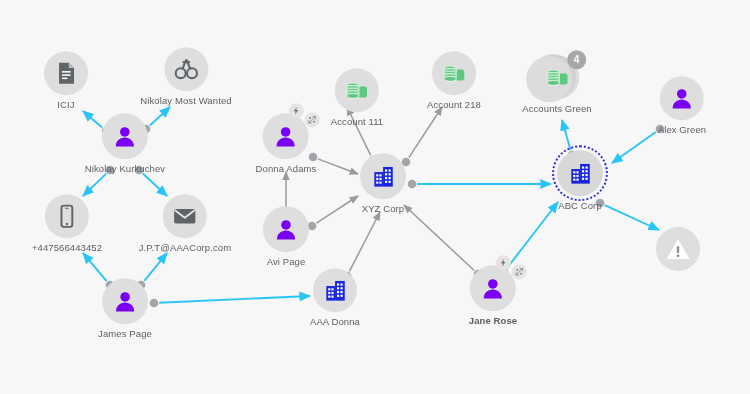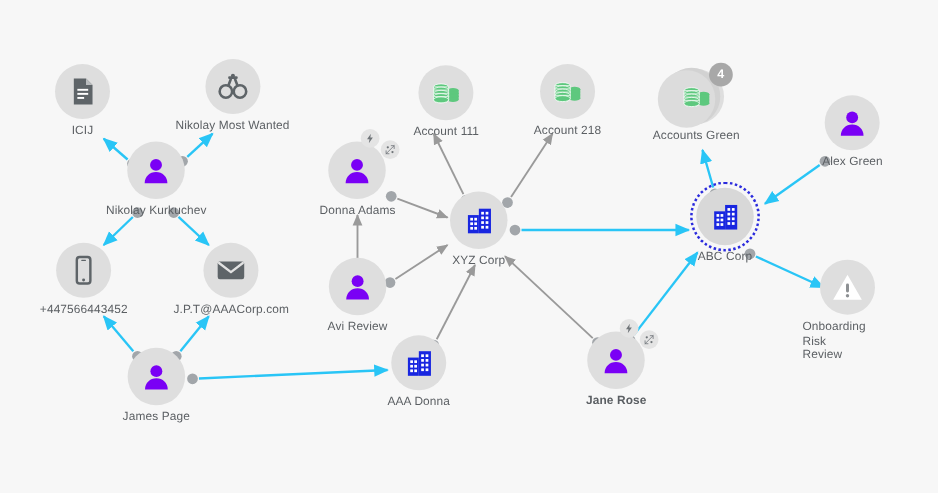--- a/index.html
+++ b/index.html
@@ -41,21 +41,21 @@
     display: flex;
     align-items: center;
     justify-content: center;
   }
   .node-circle.sz-lg { width: 46px; height: 46px; }
   .node-circle.sz-md { width: 44px; height: 44px; }
   .node-label {
     margin-top: 4px;
     font-size: 9.5px;
     color: #5b5f63;
-    text-align: left;
+    text-align: right;
     line-height: 11.5px;
     white-space: pre-line;
     letter-spacing: .1px;
   }
   .node-circle.selected {
     outline: 2.5px dotted #2b2bdd;
     outline-offset: 3px;
     background: #d8d8d8;
   }
   .stack-shadow::before,
@@ -300,21 +300,21 @@
       </div>
       <div class="node" style="left: 286px; top: 237px;">
         <div class="node-circle sz-lg">
           <span>
             <svg class="icon" width="26" height="26" viewBox="0 0 24 24">
               <circle cx="12" cy="8" r="4.4" fill="#7a00f5"></circle>
               <path d="M3.6 21.5c0-4.9 3.7-8.3 8.4-8.3s8.4 3.4 8.4 8.3z" fill="#7a00f5"></path>
             </svg>
           </span>
         </div>
-        <div class="node-label">Avi Review</div>
+        <div class="node-label">Avi Page</div>
       </div>
       <div class="node" style="left: 335px; top: 298px;">
         <div class="node-circle sz-md">
           <span>
             <svg class="icon" width="25" height="25" viewBox="0 0 24 24">
               <rect x="3.2" y="7.5" width="8.4" height="14" fill="#1826e0"></rect>
               <rect x="11.6" y="2.6" width="9.3" height="18.9" fill="#1826e0"></rect>
               <g fill="#ffffff">
                 <rect x="5" y="9.6" width="2.1" height="2.1"></rect>
                 <rect x="8.1" y="9.6" width="2.1" height="2.1"></rect>
@@ -329,21 +329,21 @@
                 <rect x="13.4" y="12.2" width="2.1" height="2.1"></rect>
                 <rect x="16.8" y="12.2" width="2.1" height="2.1"></rect>
                 <rect x="13.4" y="15.8" width="2.1" height="2.1"></rect>
                 <rect x="16.8" y="15.8" width="2.1" height="2.1"></rect>
               </g>
             </svg>
           </span>
         </div>
         <div class="node-label">AAA Donna</div>
       </div>
-      <div class="node" style="left: 357px; top: 82px;">
+      <div class="node" style="left: 357px; top: 98px;">
         <div class="node-circle sz-md">
           <span>
             <svg class="icon" width="26" height="26" viewBox="0 0 24 24">
               <g fill="#5ec87e">
                 <ellipse cx="17.2" cy="10.2" rx="4.2" ry="1.8"></ellipse>
                 <rect x="13" y="10.2" width="8.4" height="2.2"></rect>
                 <ellipse cx="17.2" cy="12.4" rx="4.2" ry="1.8"></ellipse>
                 <rect x="13" y="12.4" width="8.4" height="2.2"></rect>
                 <ellipse cx="17.2" cy="14.6" rx="4.2" ry="1.8"></ellipse>
                 <rect x="13" y="14.6" width="8.4" height="2.4"></rect>
@@ -517,17 +517,15 @@
       <div class="node" style="left: 678px; top: 249px;">
         <div class="node-circle sz-md">
           <span>
             <svg class="icon" width="26" height="26" viewBox="0 0 24 24">
               <path d="M12 2.8L22.6 21.2H1.4z" fill="#ffffff"></path>
               <rect x="10.9" y="9.3" width="2.2" height="6.6" rx="1.1" fill="#8d9093"></rect>
               <circle cx="12" cy="18.3" r="1.25" fill="#8d9093"></circle>
             </svg>
           </span>
         </div>
-        <div class="node-label">Onboarding Risk
-Review</div>
       </div>
     </div>
 </div>
 
 </body></html>

